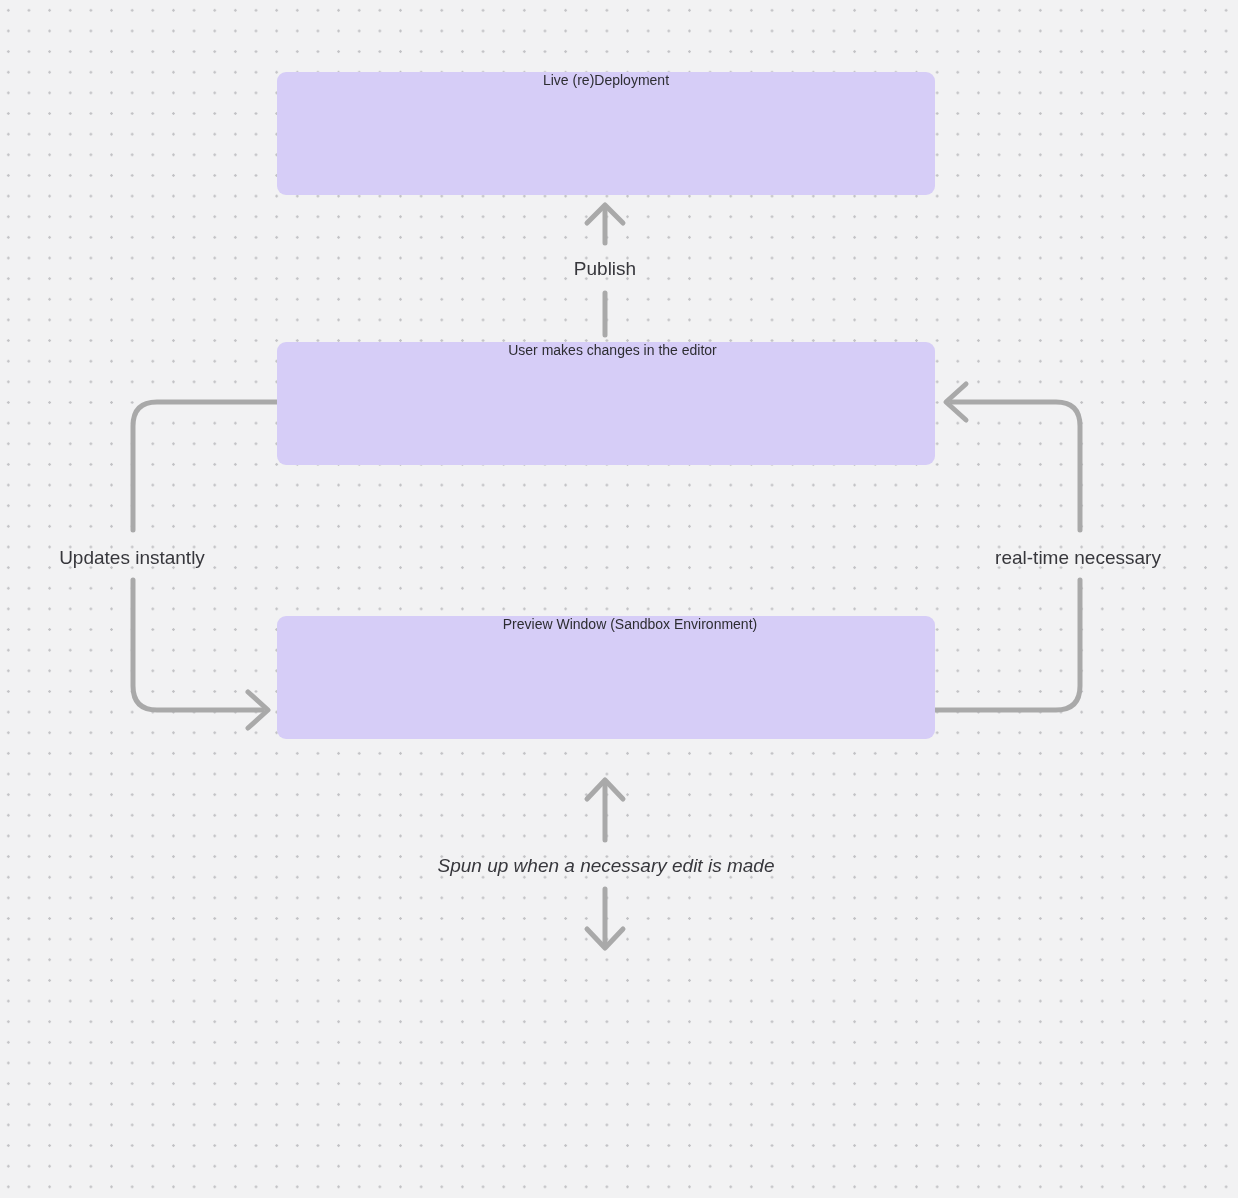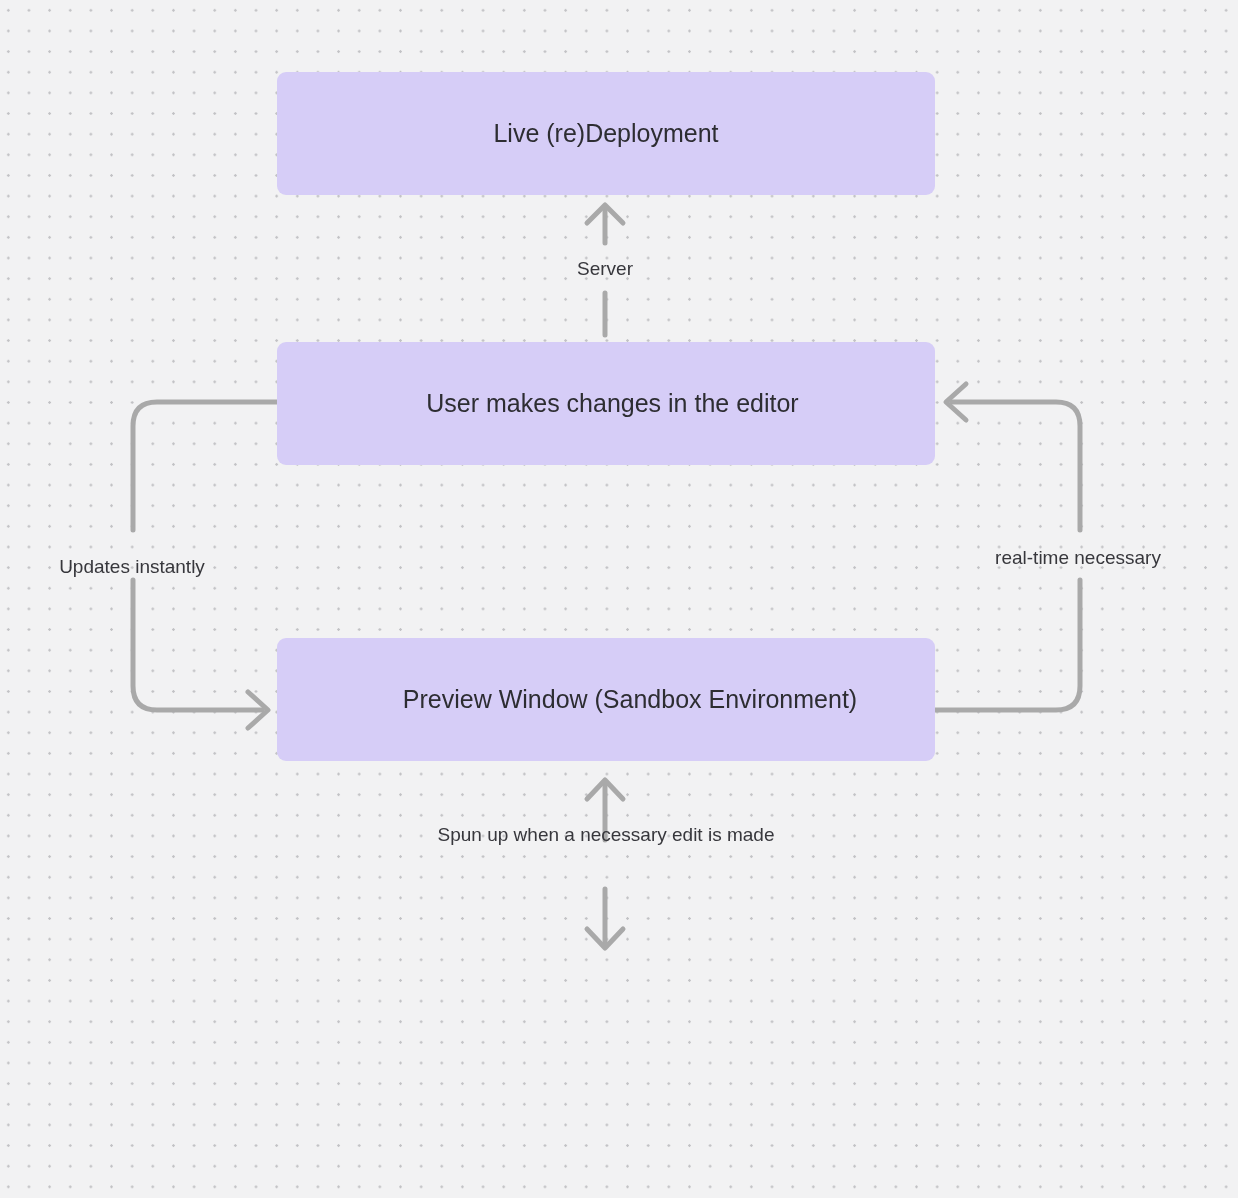--- a/index.html
+++ b/index.html
@@ -38,25 +38,25 @@
     stroke-linejoin: round;
   }
   .node {
     position: absolute;
     left: 277px;
     width: 658px;
     height: 123px;
     background: var(--node-fill);
     border-radius: 9px;
     display: flex;
-    align-items: center;
+    align-items: flex-start;
     justify-content: center;
     text-align: center;
     color: var(--node-text);
-    font-size: 25px;
+    font-size: 14px;
     cursor: default;
   }
   .edge-label {
     position: absolute;
     transform: translate(-50%, -50%);
     white-space: nowrap;
     color: var(--label-text);
     font-size: 19px;
   }
 </style>
@@ -94,23 +94,23 @@
   </svg>
 
   <div class="node" style="top:72px;">
     <span>Live (re)Deployment</span>
   </div>
 
   <div class="node" style="top:342px;padding-left:13px;">
     <span>User makes changes in the editor</span>
   </div>
 
-  <div class="node" style="top:638px;padding-left:48px;">
+  <div class="node" style="top:616px;padding-left:48px;">
     <span>Preview Window (Sandbox Environment)</span>
   </div>
 
 
-  <div class="edge-label" style="left:605px;  top:269px;">Server</div>
-  <div class="edge-label" style="left:132px;  top:558px;margin-top:9px;">Updates instantly</div>
+  <div class="edge-label" style="left:605px;  top:269px;">Publish</div>
+  <div class="edge-label" style="left:132px;  top:558px;">Updates instantly</div>
   <div class="edge-label" style="left:1078px; top:558px;">real-time necessary</div>
-  <div class="edge-label" style="left:606px;  top:835px;">Spun up when a necessary edit is made</div>
+  <div class="edge-label" style="left:606px;  top:866px;font-style:italic;">Spun up when a necessary edit is made</div>
 
 </div>
 
 </body></html>

